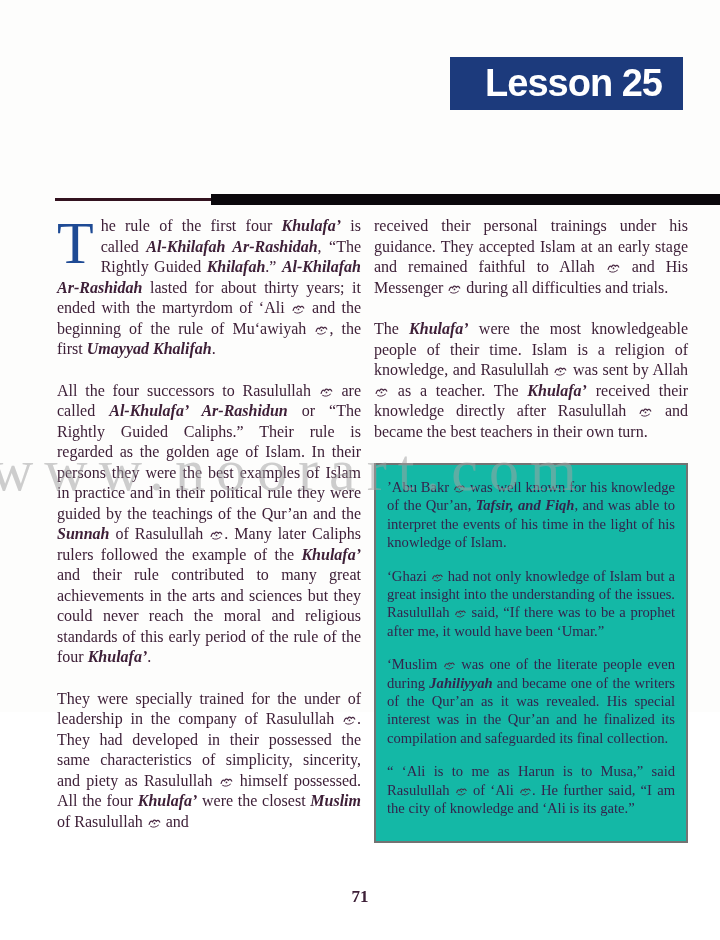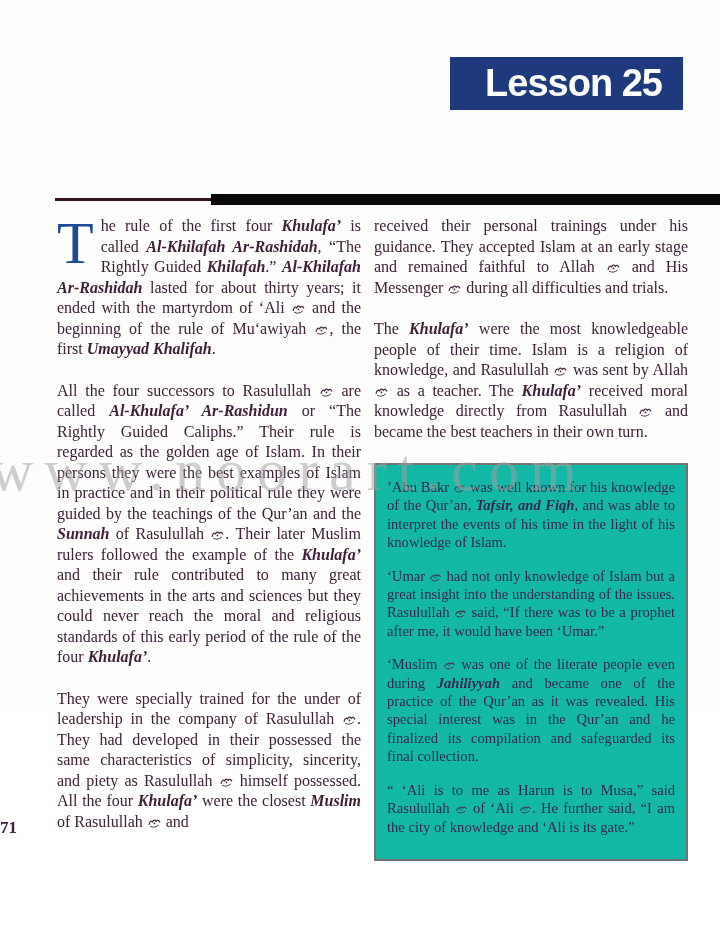--- a/index.html
+++ b/index.html
@@ -67,22 +67,22 @@
 
   
   .watermark {
     position: absolute; left: -10px; top: 436px; width: 745px;
     font-size: 60px; letter-spacing: 11px; white-space: nowrap;
     color: #a3a3a3; opacity: 0.52; pointer-events: none; z-index: 6;
     font-family: "Liberation Serif", serif;
   }
 
   .pagenum {
-    position: absolute; left: 0; top: 818px; width: 720px;
-    text-align: left; font-weight: bold; font-size: 17px; color: #3e2038;
+    position: absolute; left: 0; top: 887px; width: 720px;
+    text-align: center; font-weight: bold; font-size: 17px; color: #3e2038;
   }
 </style>
 </head>
 <body>
 
 <div class="page">
 
   <div class="banner">
     <span>Lesson 25</span>
   </div>
@@ -103,21 +103,21 @@
                 <circle cx="12" cy="10.5" r="1.4" fill="currentColor"></circle>
               </svg></span><span>, the first </span><span class="it">Umayyad Khalifah</span><span>.</span></span></p>
       <p class="para"><span>All the four successors to Rasulullah </span><span class="hon"><svg viewBox="0 0 24 18" aria-hidden="true">
               <path d="M3 13 Q5 4 9 8 Q11 3 15 7 Q18 3 21 9" fill="none" stroke="currentColor" stroke-width="2"></path>
               <path d="M5 15 Q12 19 19 13" fill="none" stroke="currentColor" stroke-width="1.6"></path>
               <circle cx="12" cy="10.5" r="1.4" fill="currentColor"></circle>
             </svg></span><span> are called </span><span class="it">Al-Khulafa’ Ar-Rashidun</span><span> or “The Rightly Guided Caliphs.” Their rule is regarded as the golden age of Islam. In their persons they were the best examples of Islam in practice and in their political rule they were guided by the teachings of the Qur’an and the </span><span class="it">Sunnah</span><span> of Rasulullah </span><span class="hon"><svg viewBox="0 0 24 18" aria-hidden="true">
               <path d="M3 13 Q5 4 9 8 Q11 3 15 7 Q18 3 21 9" fill="none" stroke="currentColor" stroke-width="2"></path>
               <path d="M5 15 Q12 19 19 13" fill="none" stroke="currentColor" stroke-width="1.6"></path>
               <circle cx="12" cy="10.5" r="1.4" fill="currentColor"></circle>
-            </svg></span><span>. Their later Muslim rulers followed the example of the </span><span class="it">Khulafa’</span><span> and their rule contributed to many great achievements in the arts and sciences but they could never reach the moral and religious standards of this early period of the rule of the four </span><span class="it">Khulafa’</span><span>.</span></p>
+            </svg></span><span>. Many later Caliphs rulers followed the example of the </span><span class="it">Khulafa’</span><span> and their rule contributed to many great achievements in the arts and sciences but they could never reach the moral and religious standards of this early period of the rule of the four </span><span class="it">Khulafa’</span><span>.</span></p>
       <p class="para"><span>They were specially trained for the under of leadership in the company of Rasulullah </span><span class="hon"><svg viewBox="0 0 24 18" aria-hidden="true">
               <path d="M3 13 Q5 4 9 8 Q11 3 15 7 Q18 3 21 9" fill="none" stroke="currentColor" stroke-width="2"></path>
               <path d="M5 15 Q12 19 19 13" fill="none" stroke="currentColor" stroke-width="1.6"></path>
               <circle cx="12" cy="10.5" r="1.4" fill="currentColor"></circle>
             </svg></span><span>. They had developed in their possessed the same characteristics of simplicity, sincerity, and piety as Rasulullah </span><span class="hon"><svg viewBox="0 0 24 18" aria-hidden="true">
               <path d="M3 13 Q5 4 9 8 Q11 3 15 7 Q18 3 21 9" fill="none" stroke="currentColor" stroke-width="2"></path>
               <path d="M5 15 Q12 19 19 13" fill="none" stroke="currentColor" stroke-width="1.6"></path>
               <circle cx="12" cy="10.5" r="1.4" fill="currentColor"></circle>
             </svg></span><span> himself possessed.  All the four </span><span class="it">Khulafa’</span><span> were the closest </span><span class="it">Muslim</span><span> of Rasulullah </span><span class="hon"><svg viewBox="0 0 24 18" aria-hidden="true">
               <path d="M3 13 Q5 4 9 8 Q11 3 15 7 Q18 3 21 9" fill="none" stroke="currentColor" stroke-width="2"></path>
@@ -136,45 +136,45 @@
               <circle cx="12" cy="10.5" r="1.4" fill="currentColor"></circle>
             </svg></span><span> during all difficulties and trials.</span></p>
       <p class="para"><span>The </span><span class="it">Khulafa’</span><span> were the most knowledgeable people of their time.  Islam is a religion of knowledge, and Rasulullah </span><span class="hon"><svg viewBox="0 0 24 18" aria-hidden="true">
               <path d="M3 13 Q5 4 9 8 Q11 3 15 7 Q18 3 21 9" fill="none" stroke="currentColor" stroke-width="2"></path>
               <path d="M5 15 Q12 19 19 13" fill="none" stroke="currentColor" stroke-width="1.6"></path>
               <circle cx="12" cy="10.5" r="1.4" fill="currentColor"></circle>
             </svg></span><span> was sent by Allah </span><span class="hon"><svg viewBox="0 0 24 18" aria-hidden="true">
               <path d="M3 13 Q5 4 9 8 Q11 3 15 7 Q18 3 21 9" fill="none" stroke="currentColor" stroke-width="2"></path>
               <path d="M5 15 Q12 19 19 13" fill="none" stroke="currentColor" stroke-width="1.6"></path>
               <circle cx="12" cy="10.5" r="1.4" fill="currentColor"></circle>
-            </svg></span><span> as a teacher. The </span><span class="it">Khulafa’</span><span> received moral knowledge directly from Rasulullah </span><span class="hon"><svg viewBox="0 0 24 18" aria-hidden="true">
+            </svg></span><span> as a teacher. The </span><span class="it">Khulafa’</span><span> received their knowledge directly after Rasulullah </span><span class="hon"><svg viewBox="0 0 24 18" aria-hidden="true">
               <path d="M3 13 Q5 4 9 8 Q11 3 15 7 Q18 3 21 9" fill="none" stroke="currentColor" stroke-width="2"></path>
               <path d="M5 15 Q12 19 19 13" fill="none" stroke="currentColor" stroke-width="1.6"></path>
               <circle cx="12" cy="10.5" r="1.4" fill="currentColor"></circle>
             </svg></span><span> and became the best teachers in their own turn.</span></p>
       <div class="infobox">
         <p class="bpara"><span>’Abu Bakr </span><span class="hon"><svg viewBox="0 0 24 18" aria-hidden="true">
                 <path d="M3 13 Q5 4 9 8 Q11 3 15 7 Q18 3 21 9" fill="none" stroke="currentColor" stroke-width="2"></path>
                 <path d="M5 15 Q12 19 19 13" fill="none" stroke="currentColor" stroke-width="1.6"></path>
                 <circle cx="12" cy="10.5" r="1.4" fill="currentColor"></circle>
               </svg></span><span> was well known for his knowledge of the Qur’an, </span><span class="it">Tafsir, and Fiqh</span><span>,  and was able to interpret the events of his time in the light of his knowledge of Islam.</span></p>
-        <p class="bpara"><span>‘Umar </span><span class="hon"><svg viewBox="0 0 24 18" aria-hidden="true">
+        <p class="bpara"><span>‘Ghazi </span><span class="hon"><svg viewBox="0 0 24 18" aria-hidden="true">
                 <path d="M3 13 Q5 4 9 8 Q11 3 15 7 Q18 3 21 9" fill="none" stroke="currentColor" stroke-width="2"></path>
                 <path d="M5 15 Q12 19 19 13" fill="none" stroke="currentColor" stroke-width="1.6"></path>
                 <circle cx="12" cy="10.5" r="1.4" fill="currentColor"></circle>
               </svg></span><span> had not only knowledge of Islam but a great insight into the understanding of the issues.  Rasulullah </span><span class="hon"><svg viewBox="0 0 24 18" aria-hidden="true">
                 <path d="M3 13 Q5 4 9 8 Q11 3 15 7 Q18 3 21 9" fill="none" stroke="currentColor" stroke-width="2"></path>
                 <path d="M5 15 Q12 19 19 13" fill="none" stroke="currentColor" stroke-width="1.6"></path>
                 <circle cx="12" cy="10.5" r="1.4" fill="currentColor"></circle>
               </svg></span><span> said, “If there was to be a prophet after me, it would have been ‘Umar.”</span></p>
         <p class="bpara"><span>‘Muslim </span><span class="hon"><svg viewBox="0 0 24 18" aria-hidden="true">
                 <path d="M3 13 Q5 4 9 8 Q11 3 15 7 Q18 3 21 9" fill="none" stroke="currentColor" stroke-width="2"></path>
                 <path d="M5 15 Q12 19 19 13" fill="none" stroke="currentColor" stroke-width="1.6"></path>
                 <circle cx="12" cy="10.5" r="1.4" fill="currentColor"></circle>
-              </svg></span><span> was one of the literate people even during </span><span class="it">Jahiliyyah</span><span> and became one of the practice of the Qur’an as it was revealed.  His special interest was in the Qur’an and he finalized its compilation and safeguarded its final collection.</span></p>
+              </svg></span><span> was one of the literate people even during </span><span class="it">Jahiliyyah</span><span> and became one of the writers of the Qur’an as it was revealed.  His special interest was in the Qur’an and he finalized its compilation and safeguarded its final collection.</span></p>
         <p class="bpara"><span>“ ‘Ali is to me as Harun is to Musa,” said Rasulullah </span><span class="hon"><svg viewBox="0 0 24 18" aria-hidden="true">
                 <path d="M3 13 Q5 4 9 8 Q11 3 15 7 Q18 3 21 9" fill="none" stroke="currentColor" stroke-width="2"></path>
                 <path d="M5 15 Q12 19 19 13" fill="none" stroke="currentColor" stroke-width="1.6"></path>
                 <circle cx="12" cy="10.5" r="1.4" fill="currentColor"></circle>
               </svg></span><span> of ‘Ali </span><span class="hon"><svg viewBox="0 0 24 18" aria-hidden="true">
                 <path d="M3 13 Q5 4 9 8 Q11 3 15 7 Q18 3 21 9" fill="none" stroke="currentColor" stroke-width="2"></path>
                 <path d="M5 15 Q12 19 19 13" fill="none" stroke="currentColor" stroke-width="1.6"></path>
                 <circle cx="12" cy="10.5" r="1.4" fill="currentColor"></circle>
               </svg></span><span>.  He further said, “I am the city of knowledge and ‘Ali is its gate.”</span></p>
       </div>

